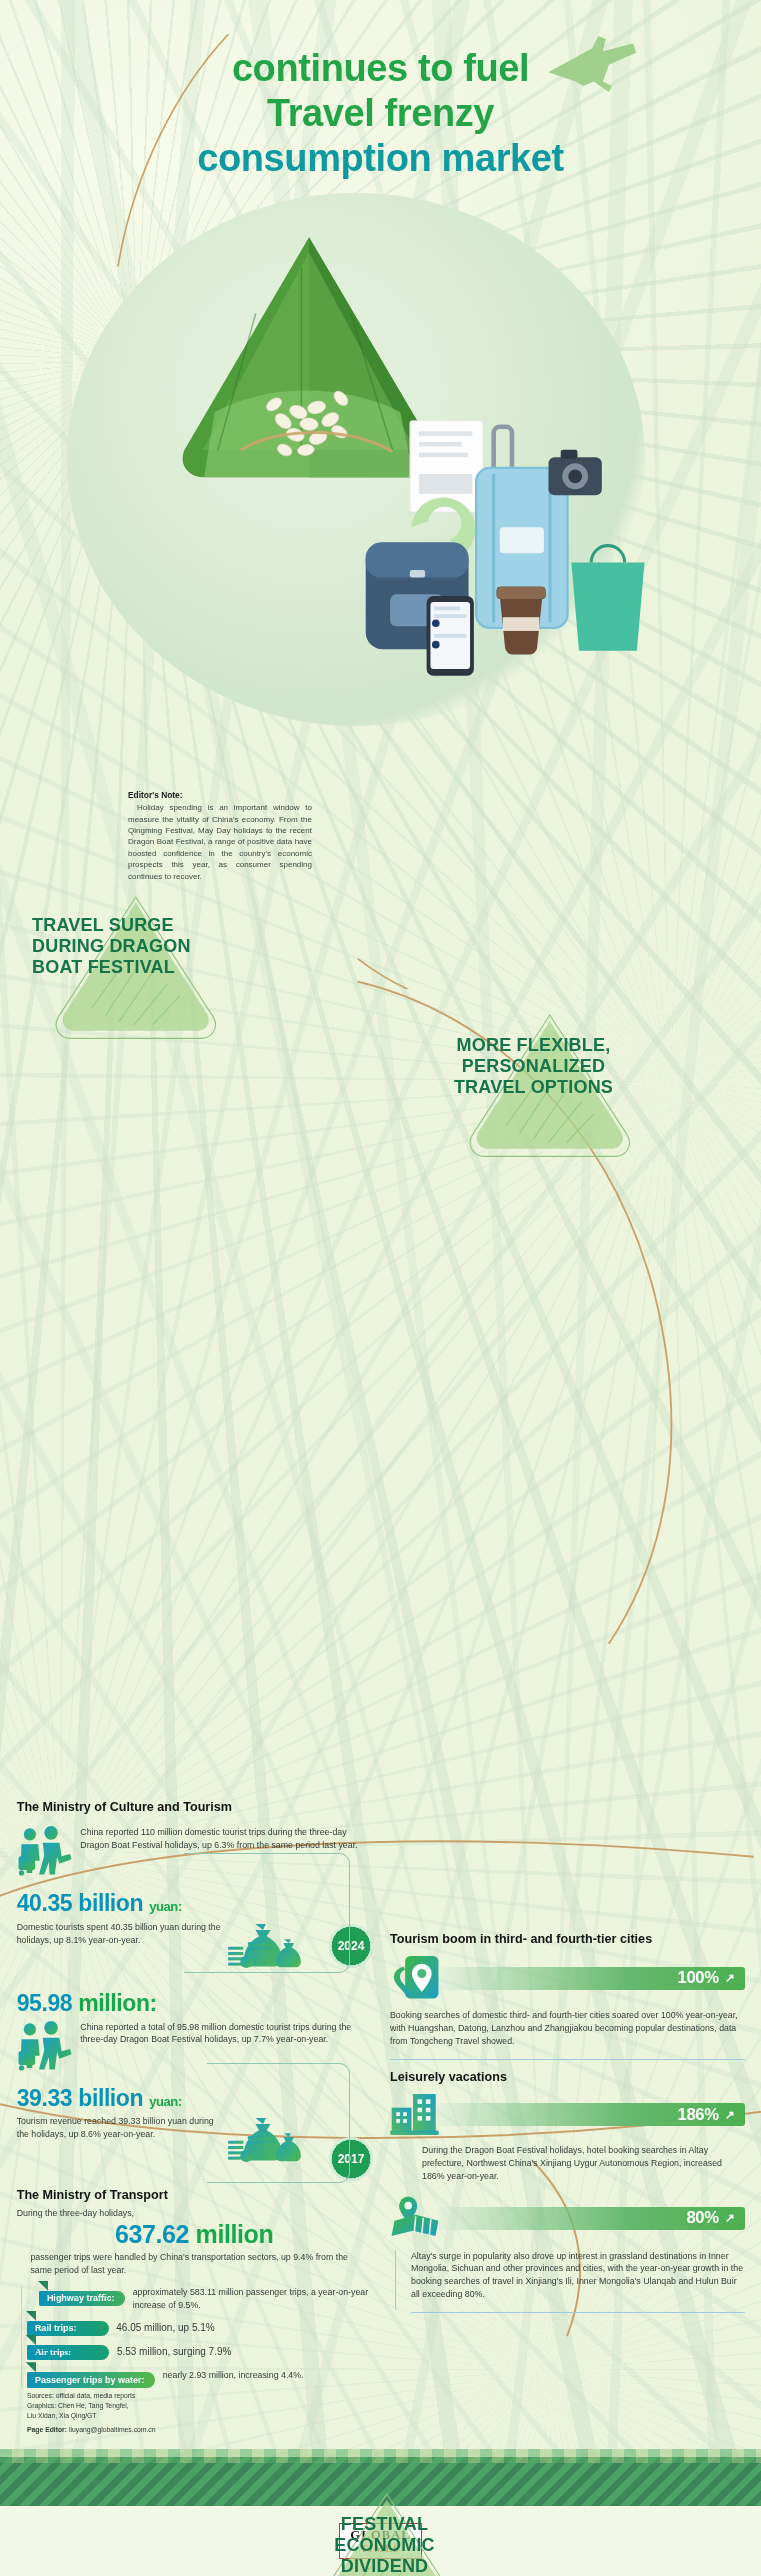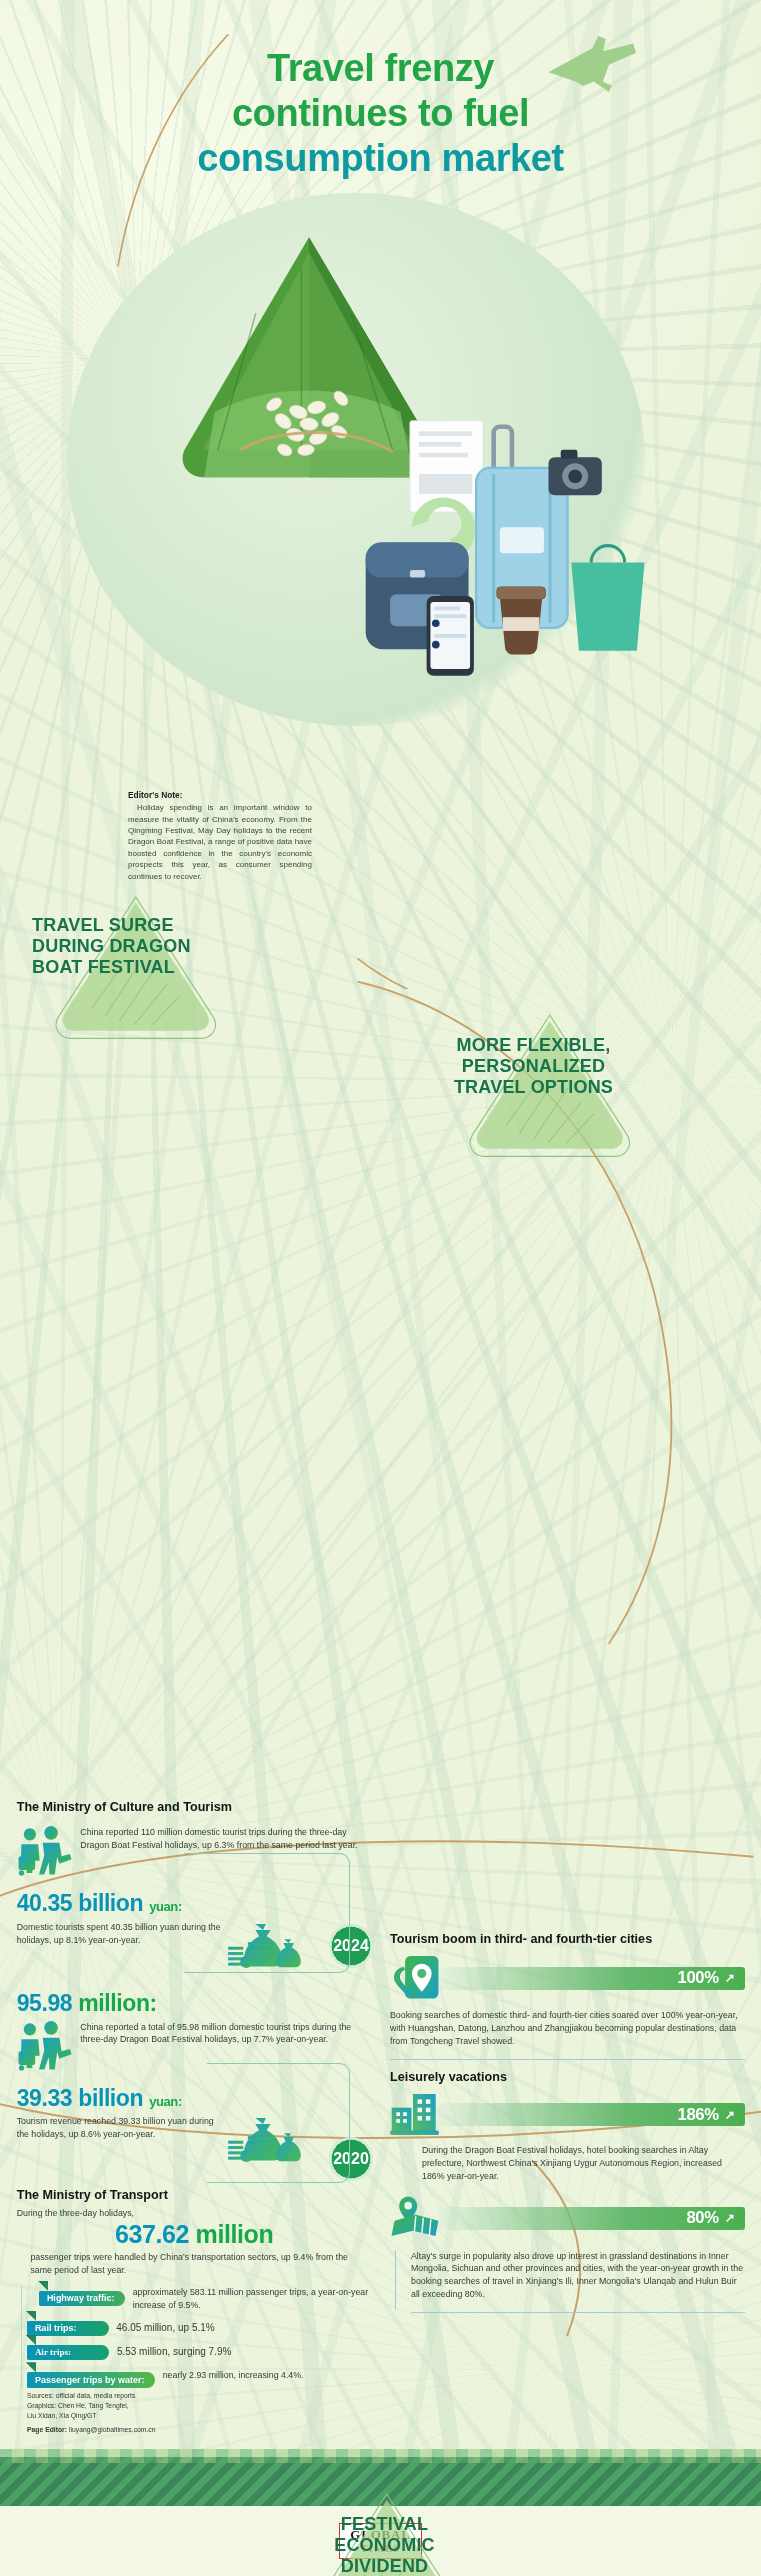--- a/index.html
+++ b/index.html
@@ -83,21 +83,21 @@
   p.body {
     font-size: 8.8px; line-height: 1.46; color: #333c36;
   }
 
   .statrow { display:flex; gap:7.6px; align-items:flex-start; }
   .icon-box { flex: 0 0 auto; }
 
   .yearbadge {
     position:absolute; width: 44px; height: 44px; border-radius: 50%;
     background: radial-gradient(circle at 50% 50%, #1f9d55 0 62%, #a8d8b4 62% 100%);
-    color:#fff; font-weight:800; font-size: 16px;
+    color:#fff; font-weight:800; font-size: 12px;
     display:flex; align-items:center; justify-content:center;
     box-shadow: 0 0 0 2.3px rgba(255,255,255,.5) inset;
   }
   .bracket {
     position:absolute; border:0.9px solid #8fc8b4; border-left:none;
     border-radius: 0 10.7px 10.7px 0;
   }
 
   
   .pill {
@@ -167,22 +167,22 @@
   <svg class="swoosh" width="761" height="685" style="left:0;top:974px;" viewBox="0 0 1000 900">
     <path d="M 470 10 C 640 50 800 190 860 420 C 905 600 880 760 800 880" stroke="#c8a16a" stroke-width="2.4" fill="none"></path>
   </svg>
   <svg class="swoosh" width="761" height="533" style="left:0;top:1811px;" viewBox="0 0 1000 700">
     <path d="M -10 115 C 180 40 560 20 990 60" stroke="#c8a16a" stroke-width="2.6" fill="none"></path>
     <path d="M 0 385 C 240 440 640 445 1000 395" stroke="#c8a16a" stroke-width="2.6" fill="none"></path>
     <path d="M 700 460 C 760 520 780 600 745 690" stroke="#c8a16a" stroke-width="2.6" fill="none"></path>
   </svg>
 
   <div class="title-wrap">
+    <div class="title-line t-green">continues to fuel</div>
     <div class="title-line t-green">Travel frenzy</div>
-    <div class="title-line t-green">continues to fuel</div>
     <div class="title-line t-teal">consumption market</div>
   </div>
 
   <svg class="swoosh" width="114" height="68" style="left:533px;top:27px;" viewBox="0 0 150 90">
     <g fill="#9fcf8b">
       <path d="M20 60 L78 28 L86 12 L96 16 L92 32 L132 22 L136 34 L100 50 L92 72 L104 78 L100 86 L80 72 L66 78 L56 72 Z"></path>
     </g>
   </svg>
 
   <div class="hero">
@@ -440,21 +440,21 @@
 
           <div style="display:flex; gap:7.6px; align-items:flex-start;">
             <span class="pill g4 pill-tab" style="margin-left:6px; margin-top:3px;">Passenger trips by water:</span>
             <p class="body" style="flex:1;">nearly 2.93 million, increasing 4.4%.</p>
           </div>
         </div>
       </div>
     </div>
 
     <div class="yearbadge" style="left:329px; top:1176px;">2024</div>
-    <div class="yearbadge" style="left:329px; top:1389px;">2020</div>
+    <div class="yearbadge" style="left:329px; top:1389px;">2017</div>
     <div class="bracket" style="left:184px; top:1105px; width:166px; height:120px;"></div>
     <div class="bracket" style="left:207px; top:1315px; width:143px; height:120px;"></div>
 
     <div class="col-r" style="top:1184px;">
 
       <div>
         <h3 class="subhead">Tourism boom in third- and fourth-tier cities</h3>
         <div style="display:flex; align-items:center; gap:0; margin-top:6px;">
           <span class="icon-box">
             <svg width="56" height="47" viewBox="0 0 74 62">

